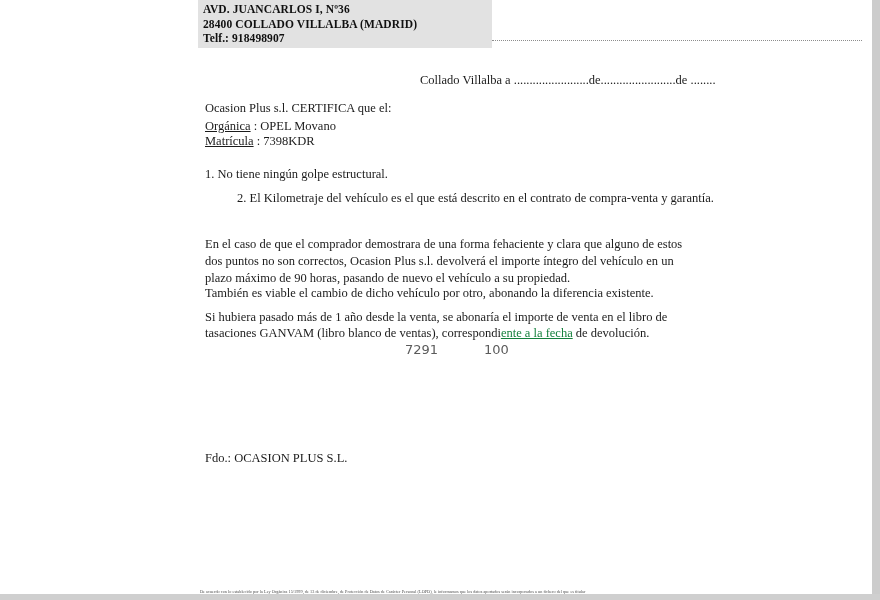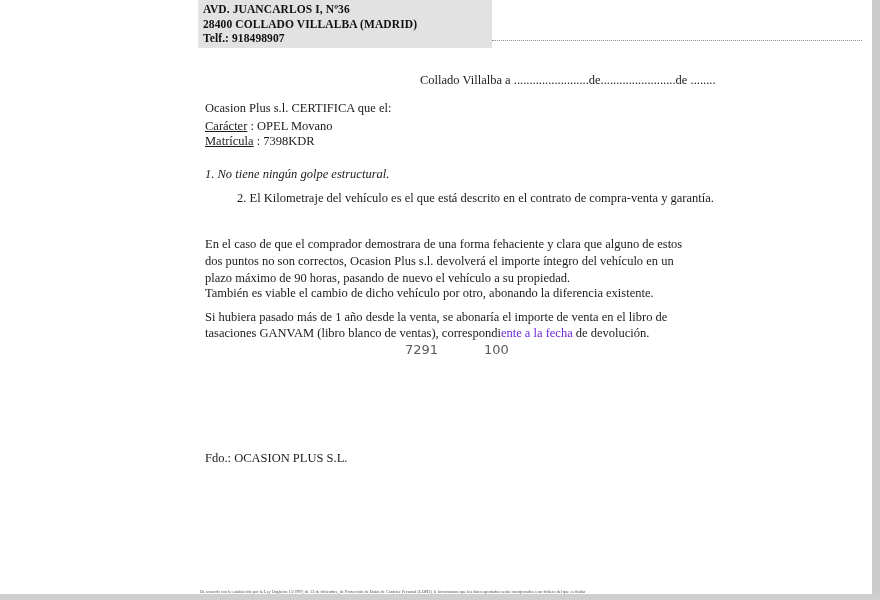--- a/index.html
+++ b/index.html
@@ -90,21 +90,20 @@
   .matricula-row {
     left: 205px;
     top: 133px;
   }
   .u {
     text-decoration: underline;
   }
   .point1 {
     left: 205px;
     top: 166px;
-    font-style: italic;
   }
   .point2 {
     left: 205px;
     top: 190px;
     margin-left: 32px;
   }
   .para1 {
     left: 205px;
     top: 236px;
     width: 480px;
@@ -115,21 +114,22 @@
     top: 285px;
     width: 480px;
   }
   .para3 {
     left: 205px;
     top: 309px;
     width: 480px;
     line-height: 16px;
   }
   .faded {
-    color: #6d28d9;
+    color: #15803d;
+    text-decoration: underline;
   }
   .handwritten {
     position: absolute;
     font-family: "DejaVu Sans", sans-serif;
     font-size: 13px;
     color: #5b5b5b;
     text-align: right;
   }
   .hw-1 { left: 405px; top: 342px; }
   .hw-2 { left: 484px; top: 342px; }
@@ -162,21 +162,21 @@
     <div>Telf.: 918498907</div>
   </div>
 
   <div class="dotline"></div>
 
   <div class="date-line">Collado Villalba a ........................de........................de ........</div>
 
   <div class="block certifica">Ocasion Plus s.l. CERTIFICA que el:</div>
 
   <div class="block vehiculo-row">
-    <span class="u">Carácter</span>
+    <span class="u">Orgánica</span>
     <span>: OPEL Movano</span>
   </div>
 
   <div class="block matricula-row">
     <span class="u">Matrícula</span>
     <span>: 7398KDR</span>
   </div>
 
   <div class="block point1">1. No tiene ningún golpe estructural.</div>
   <div class="block point2">2. El Kilometraje del vehículo es el que está descrito en el contrato de compra-venta y garantía.</div>

